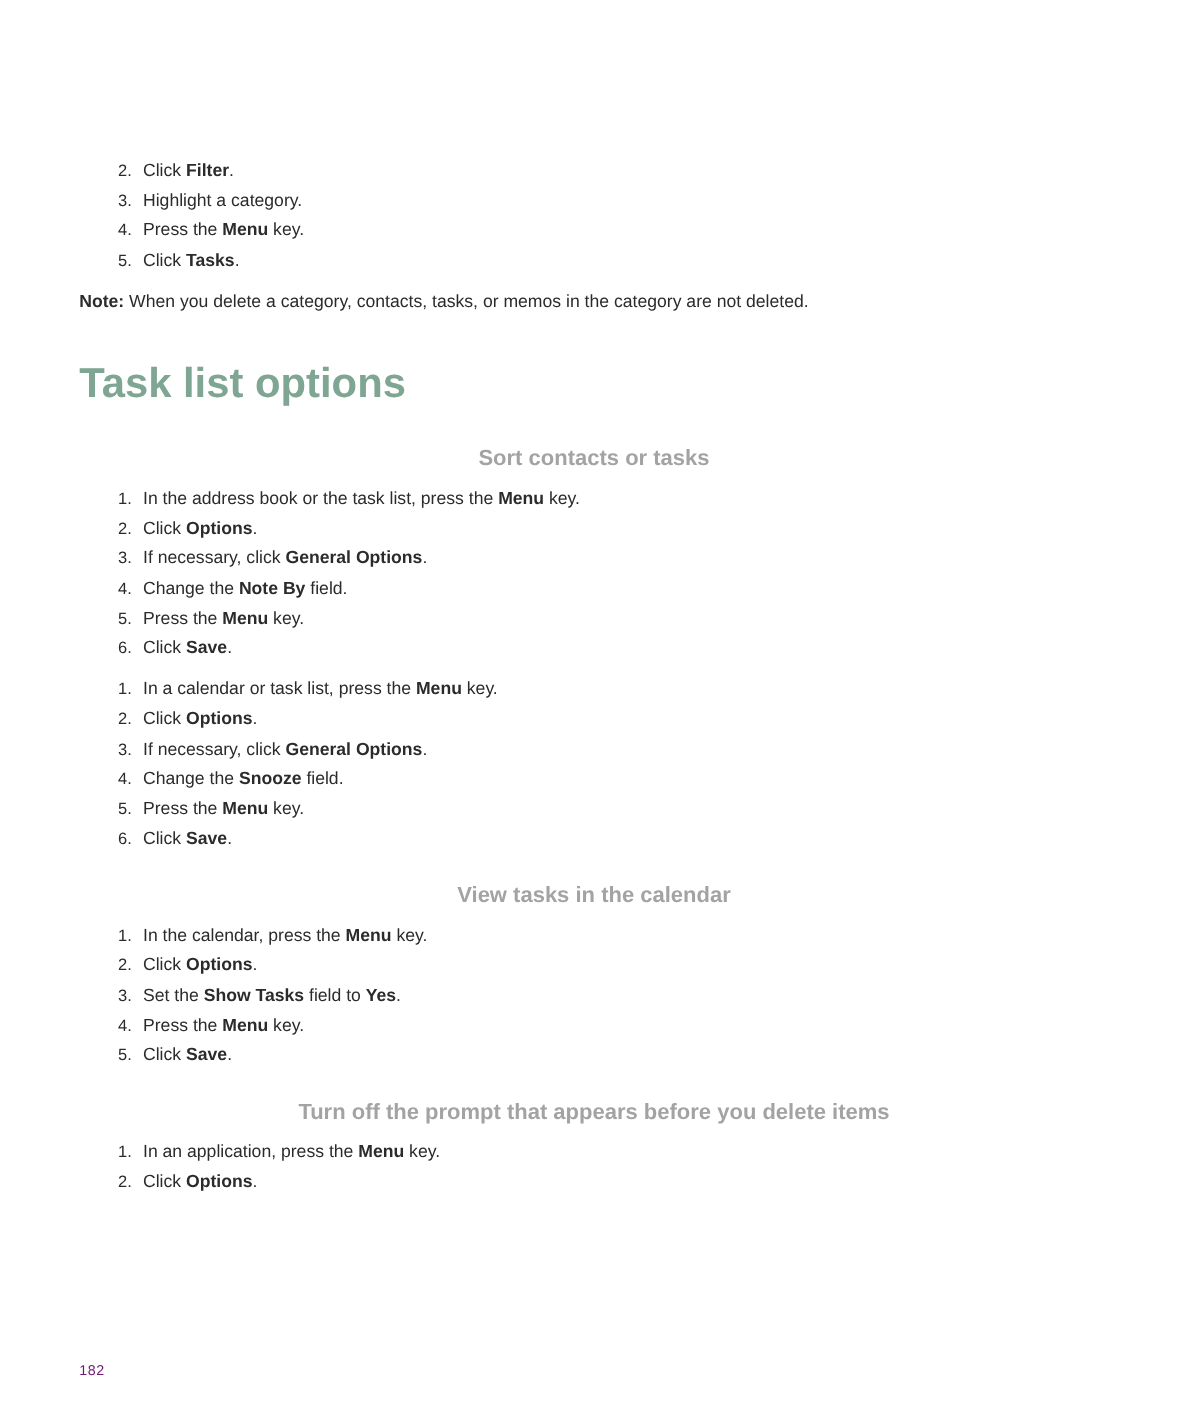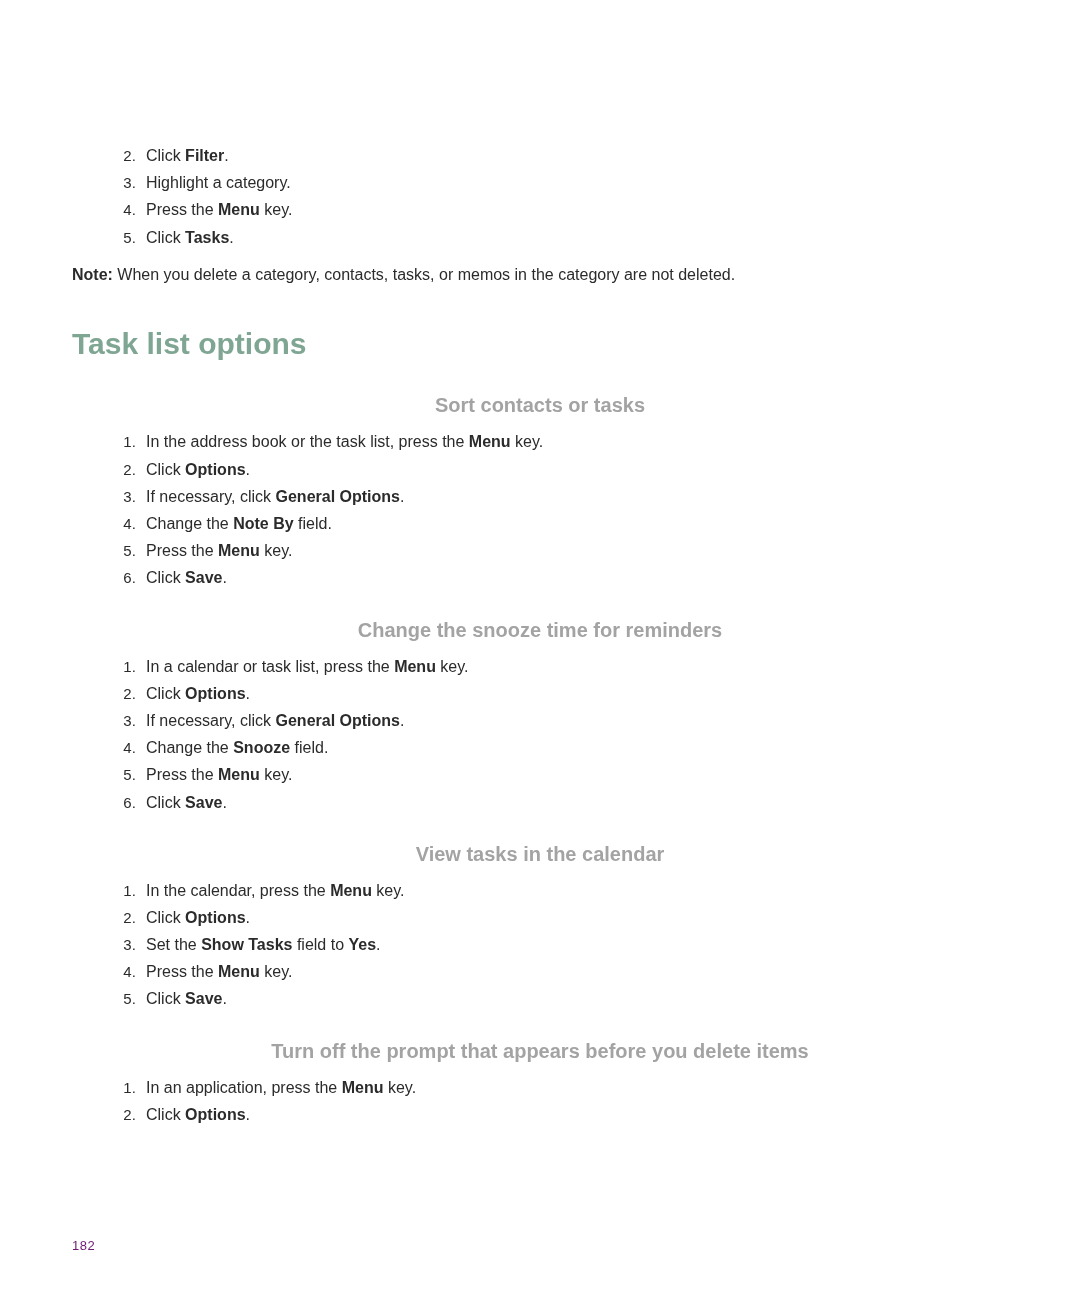--- a/index.html
+++ b/index.html
@@ -18,34 +18,34 @@
     padding: 140px 72px 40px 72px;
     position: relative;
   }
   ol.steps {
     margin: 0 0 14px 0;
     padding-left: 52px;
     counter-reset: none;
   }
   ol.steps li {
     padding-left: 6px;
-    margin: 4px 16px;
+    margin: 4px 0;
   }
   ol.steps li::marker {
     font-size: 15px;
   }
   .note {
     margin: 4px 0 36px 0;
     font-size: 16px;
   }
   .note .note-label {
     font-weight: 700;
   }
   h1.section {
-    font-size: 30px;
+    font-size: 38px;
     font-weight: 700;
     color: #7fa593;
     margin: 22px 0 12px 0;
   }
   h2.subhead {
     font-size: 20px;
     font-weight: 700;
     color: #a3a3a3;
     margin: 26px 0 10px 0;
     text-align: center;
@@ -84,21 +84,20 @@
   <h2 class="subhead">Sort contacts or tasks</h2>
   <ol class="steps" id="sort-steps">
       <li>In the address book or the task list, press the <span class="b">Menu</span> key.</li>
       <li>Click <span class="b">Options</span>.</li>
       <li>If necessary, click <span class="b">General Options</span>.</li>
       <li>Change the <span class="b">Note By</span> field.</li>
       <li>Press the <span class="b">Menu</span> key.</li>
       <li>Click <span class="b">Save</span>.</li>
     </ol>
 
-  <h2 class="subhead">Change the snooze time for reminders</h2>
   <ol class="steps" id="snooze-steps">
       <li>In a calendar or task list, press the <span class="b">Menu</span> key.</li>
       <li>Click <span class="b">Options</span>.</li>
       <li>If necessary, click <span class="b">General Options</span>.</li>
       <li>Change the <span class="b">Snooze</span> field.</li>
       <li>Press the <span class="b">Menu</span> key.</li>
       <li>Click <span class="b">Save</span>.</li>
     </ol>
 
   <h2 class="subhead">View tasks in the calendar</h2>

